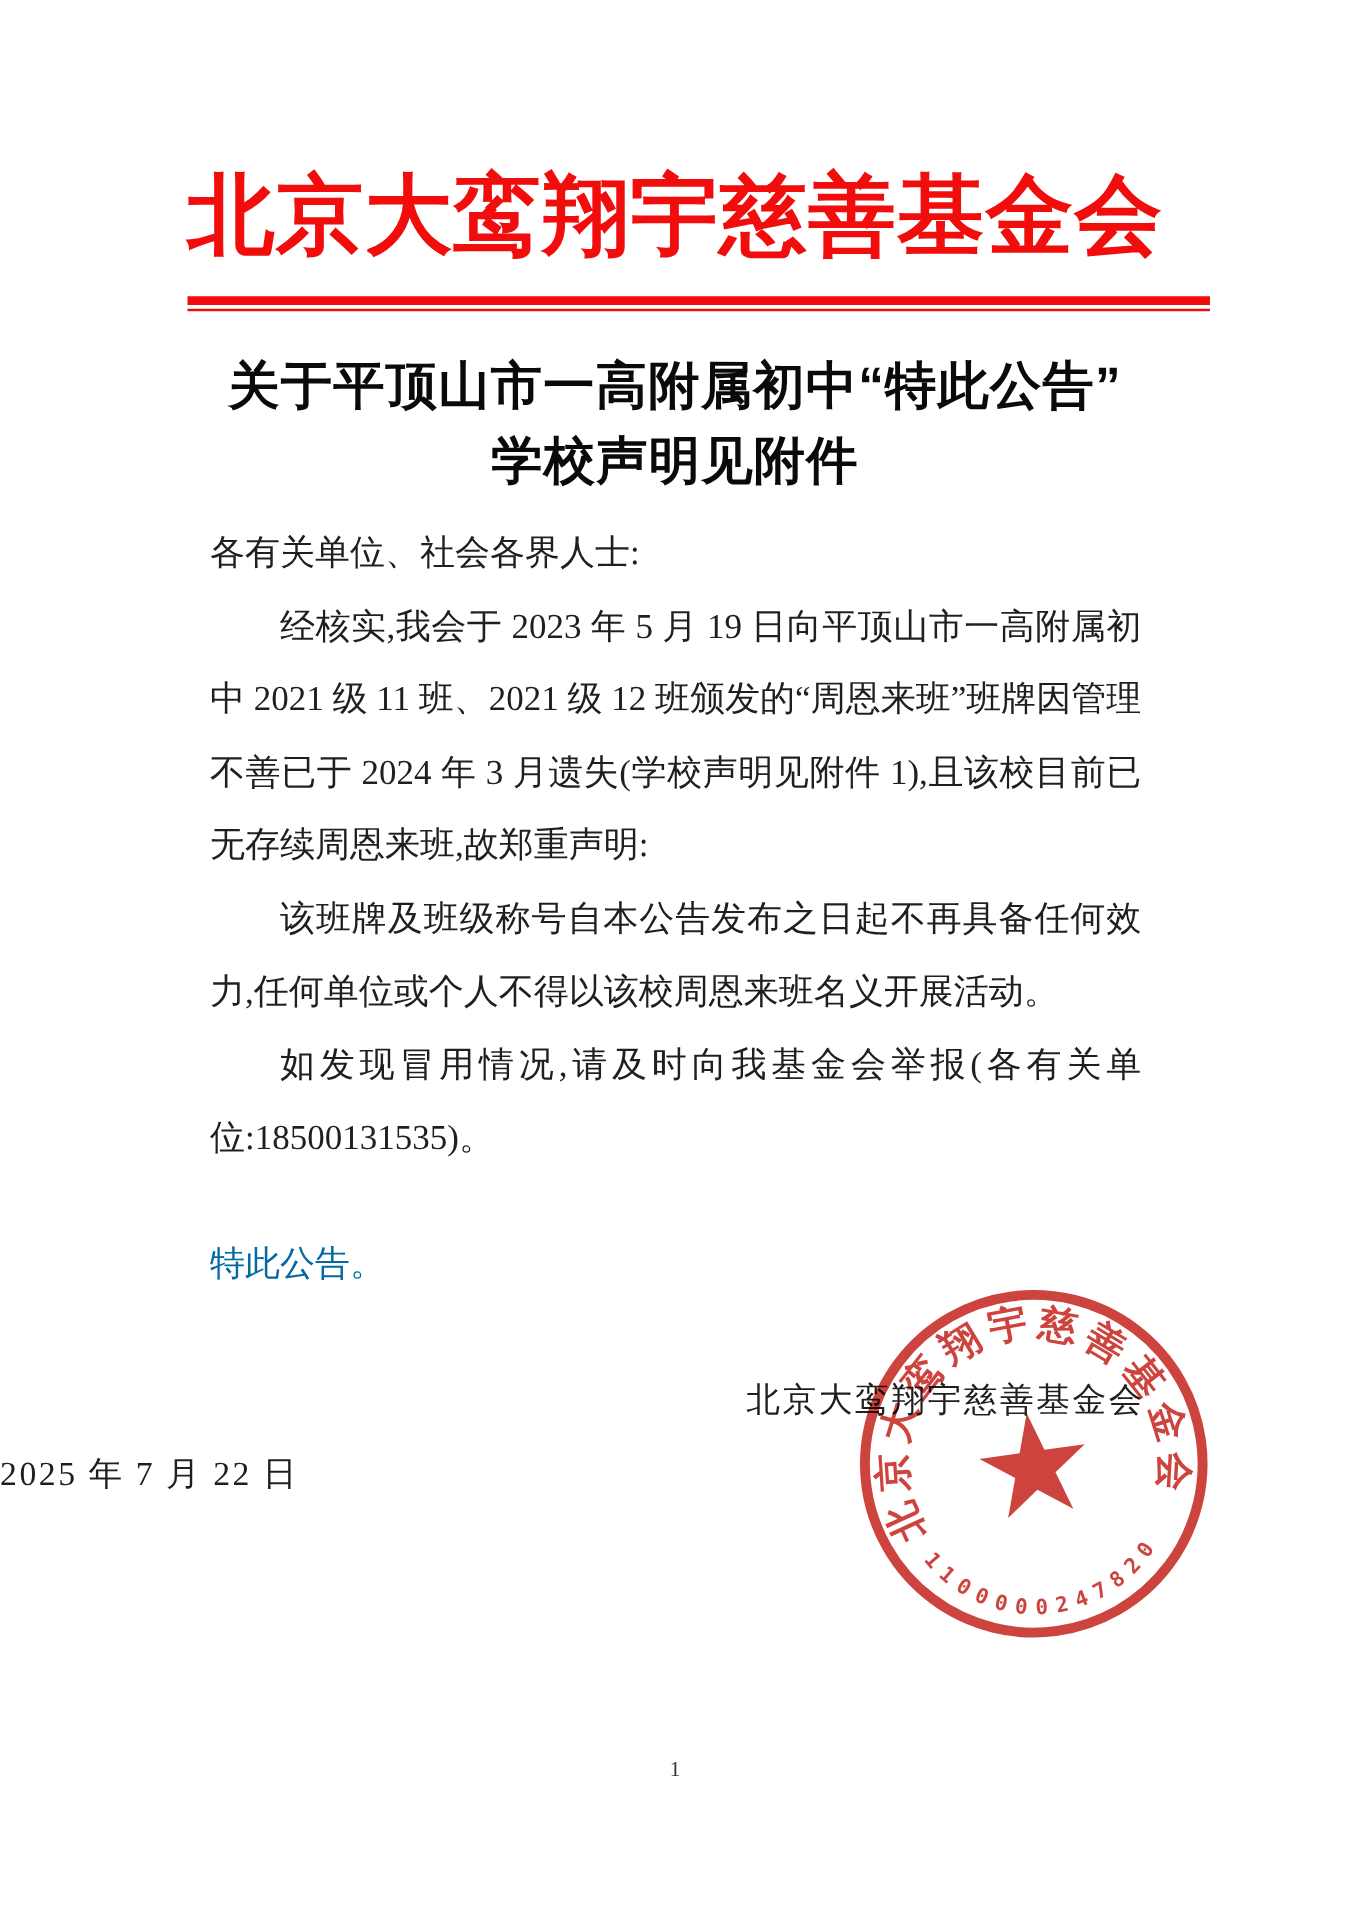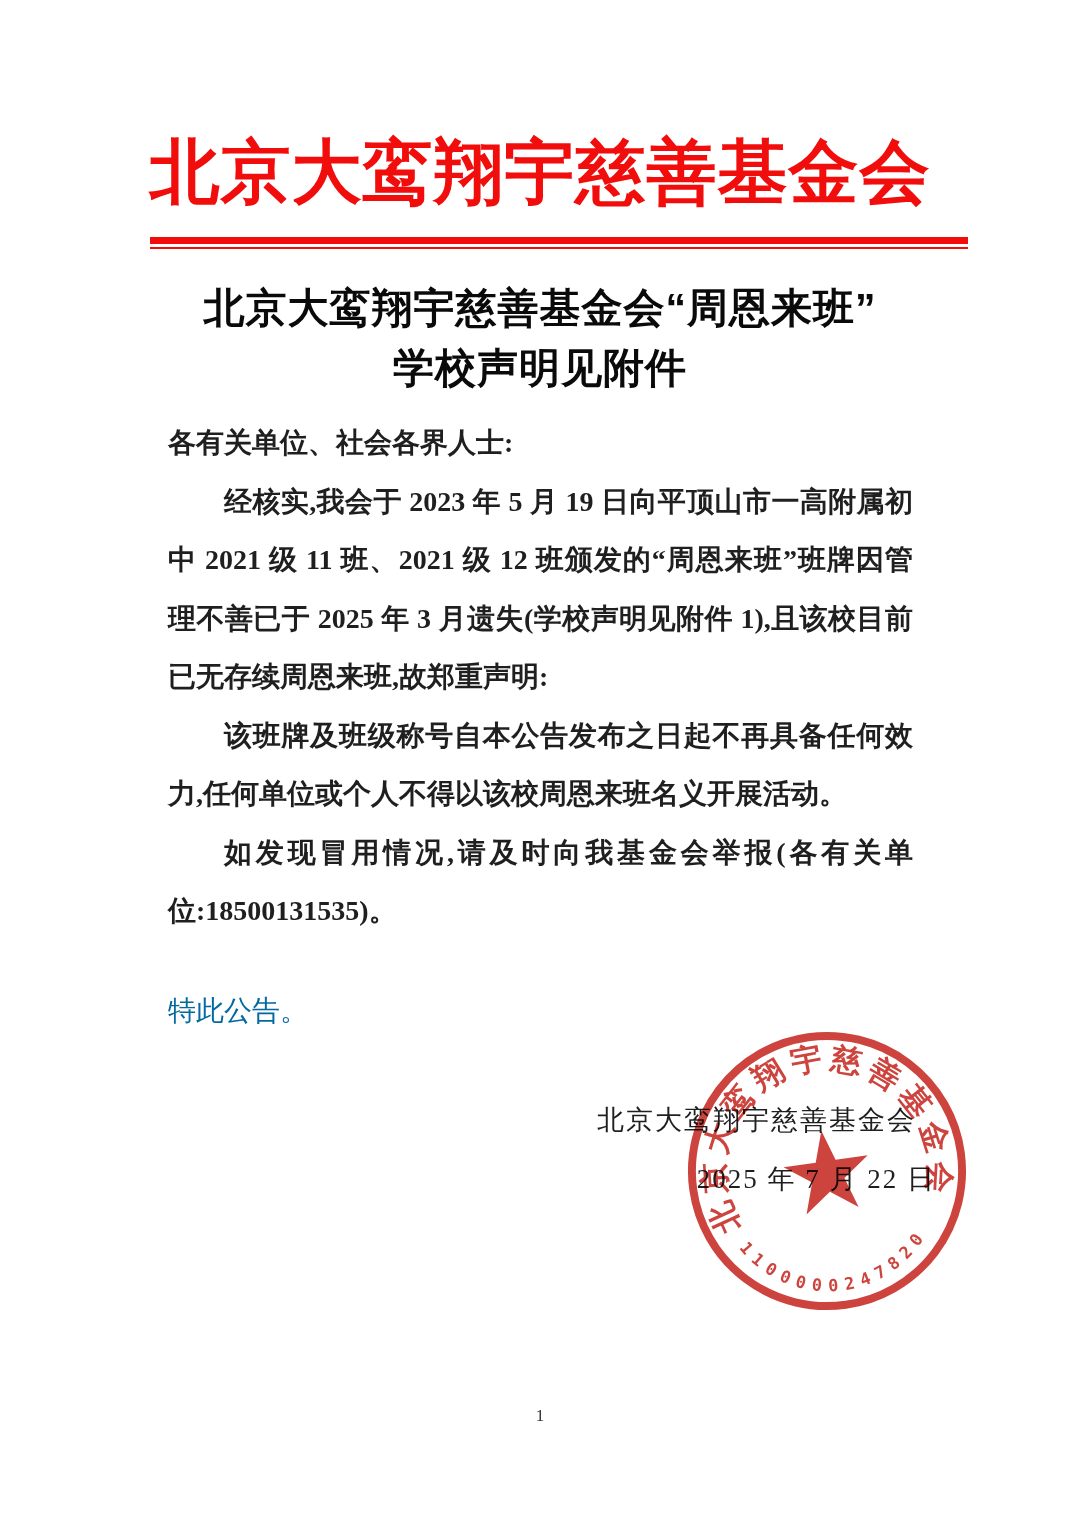--- a/index.html
+++ b/index.html
@@ -46,21 +46,20 @@
     letter-spacing:1px;
   }
   
   .body-block{
     position:absolute;
     top:414px;left:168px;width:745px;
     font-size:28px;
     line-height:58.5px;
     text-align:justify;
     color:#1f1f1f;
-    font-weight:bold;
   }
   .body-block p{margin:0;text-indent:2em;}
   .body-block .salutation{text-indent:0;}
   .closing{
     position:absolute;
     top:992px;left:168px;
     font-size:28px;
     color:#0369a1;
   }
   .signature{
@@ -70,21 +69,20 @@
     text-align:right;
     padding-right:164px;
     font-size:27px;
     letter-spacing:2px;
     color:#1f1f1f;
   }
   .date-line{
     position:absolute;
     top:1161px;left:0;width:1080px;
     box-sizing:border-box;
-    text-align:right;
     padding-right:144px;
     font-size:27px;
     letter-spacing:2px;
     color:#1f1f1f;
   }
   
   .seal{
     position:absolute;
     left:682px;top:1026px;
     width:290px;height:290px;
@@ -108,27 +106,27 @@
 <div class="page">
 
   <div class="letterhead">北京大鸾翔宇慈善基金会</div>
 
   <div class="rule">
     <div class="thick"></div>
     <div class="thin"></div>
   </div>
 
   <div class="doc-title">
-    <div>北京大鸾翔宇慈善基金会“周恩来班”</div>
+    <div>关于平顶山市一高附属初中“特此公告”</div>
     <div>学校声明见附件</div>
   </div>
 
   <div class="body-block">
     <p class="salutation">各有关单位、社会各界人士:</p>
-    <p>经核实,我会于 2023 年 5 月 19 日向平顶山市一高附属初中 2021 级 11 班、2021 级 12 班颁发的“周恩来班”班牌因管理不善已于 2025 年 3 月遗失(学校声明见附件 1),且该校目前已无存续周恩来班,故郑重声明:</p>
+    <p>经核实,我会于 2023 年 5 月 19 日向平顶山市一高附属初中 2021 级 11 班、2021 级 12 班颁发的“周恩来班”班牌因管理不善已于 2024 年 3 月遗失(学校声明见附件 1),且该校目前已无存续周恩来班,故郑重声明:</p>
     <p>该班牌及班级称号自本公告发布之日起不再具备任何效力,任何单位或个人不得以该校周恩来班名义开展活动。</p>
     <p>如发现冒用情况,请及时向我基金会举报(各有关单位:18500131535)。</p>
   </div>
 
   <div class="closing">特此公告。</div>
 
   <div class="signature">北京大鸾翔宇慈善基金会</div>
 
   <div class="date-line">2025 年 7 月 22 日</div>
 

